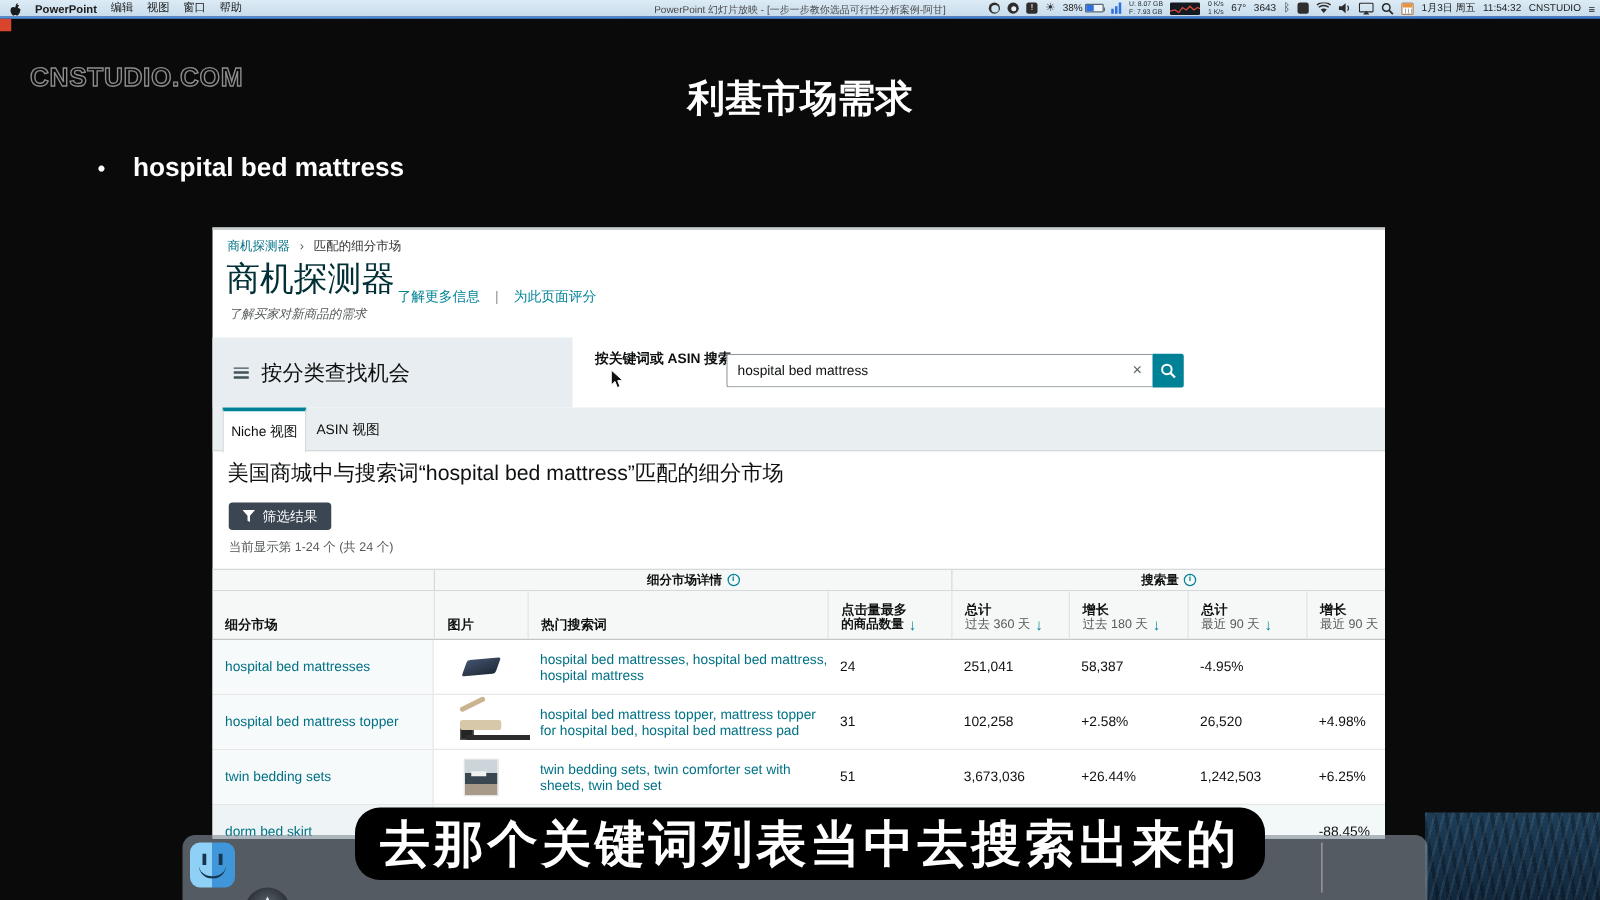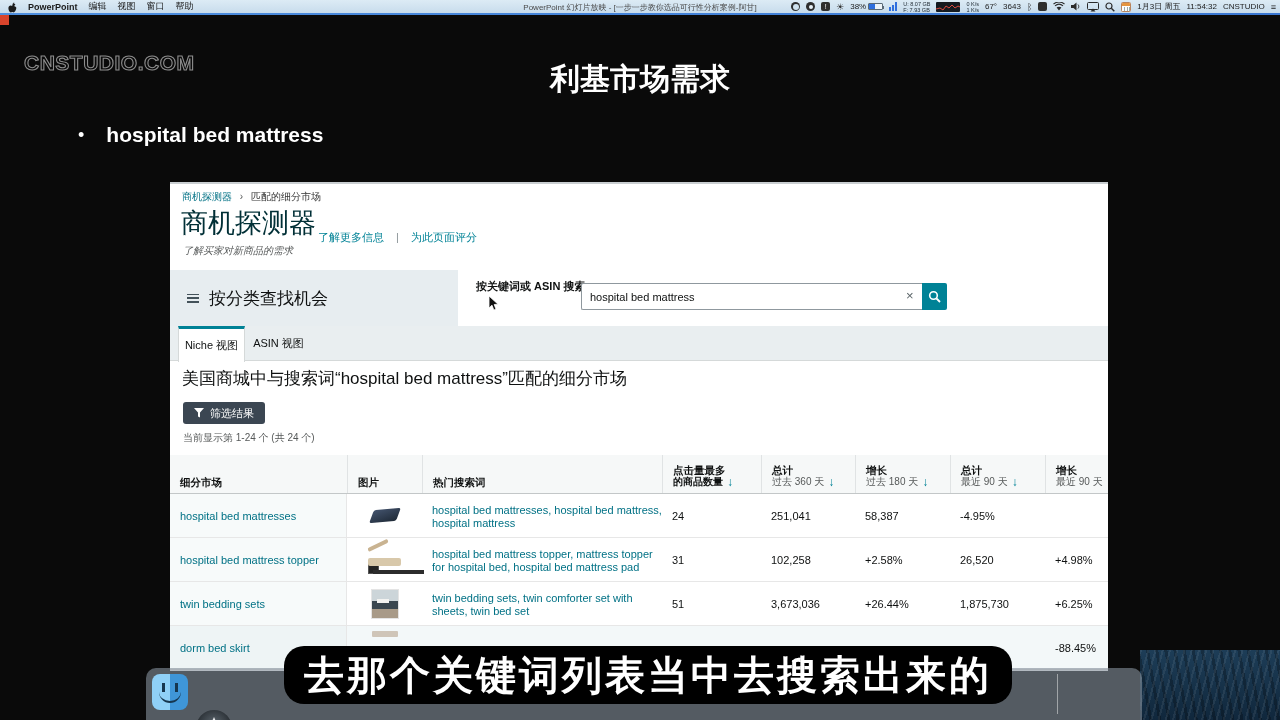--- a/index.html
+++ b/index.html
@@ -240,20 +240,31 @@
         <span>
           <svg width="10" height="10" viewBox="0 0 10 10">
             <path d="M0,0 H10 L6,4.5 V9.5 L4,8.5 V4.5 Z" fill="#fff"></path>
           </svg>
         </span>
         <span>筛选结果</span>
       </button>
       <div class="count-line">当前显示第 1-24 个 (共 24 个)</div>
 
       <div class="nt">
+        <div class="t-row g-row">
+          <div class="c1"></div>
+          <div class="g-cell g-span1">
+            <span>细分市场详情</span>
+            <span class="info-i">i</span>
+          </div>
+          <div class="g-cell g-span2">
+            <span>搜索量</span>
+            <span class="info-i">i</span>
+          </div>
+        </div>
 
         <div class="t-row h-row">
           <div class="h-cell first c1">
             <span>细分市场</span>
           </div>
           <div class="h-cell c2">
             <span>图片</span>
           </div>
           <div class="h-cell c3">
             <span>热门搜索词</span>
@@ -335,21 +346,21 @@
             </div>
           <div class="b-cell imgc c2">
               <span class="img-photo"></span>
             </div>
           <div class="b-cell c3">
               <span class="kw">twin bedding sets, twin comforter set with sheets, twin bed set</span>
             </div>
           <div class="b-cell c4">51</div>
           <div class="b-cell c5">3,673,036</div>
           <div class="b-cell c6">+26.44%</div>
-          <div class="b-cell c7">1,875,730</div>
+          <div class="b-cell c7">1,242,503</div>
           <div class="b-cell c8">+6.25%</div>
         </div>
 
         <div class="t-row b-row alt">
           <div class="b-cell namec c1">
               <span class="nlink">dorm bed skirt</span>
             </div>
           <div class="b-cell imgc top c2">
               <span class="img-sliver"></span>
             </div>

